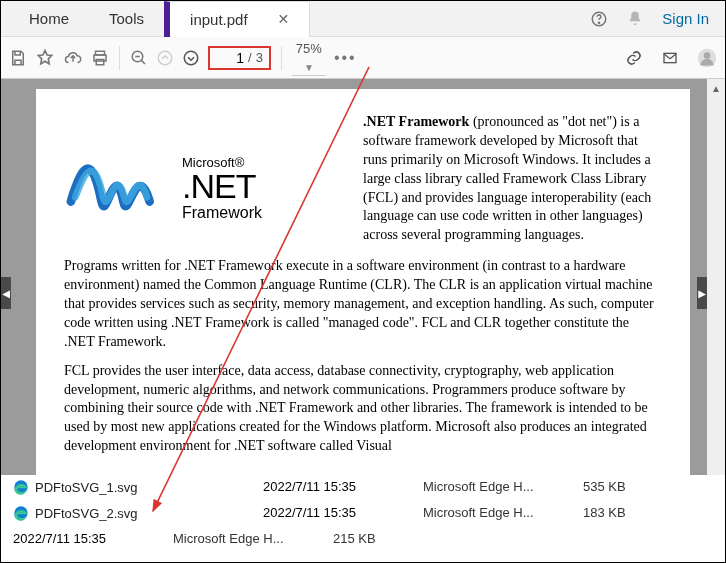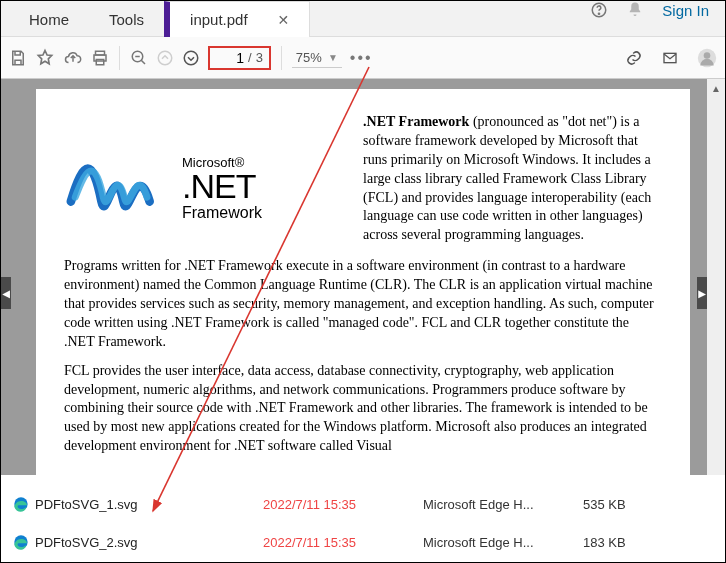--- a/index.html
+++ b/index.html
@@ -1,29 +1,29 @@
 <!DOCTYPE html>
 <html><head>
 <meta charset="utf-8">
 <style>
 * { box-sizing: border-box; margin: 0; padding: 0; }
 body { font-family: "Segoe UI", Arial, sans-serif; font-size: 13px; background: #fff; width: 726px; height: 563px; border: 1px solid #000; overflow: hidden; position: relative; }
 
-.tabbar { display: flex; align-items: flex-start; height: 36px; background: #f2f2f2; border-bottom: 1px solid #ddd; padding: 0 8px; }
+.tabbar { display: flex; align-items: center; height: 36px; background: #f2f2f2; border-bottom: 1px solid #ddd; padding: 0 8px; }
 .tab { padding: 0 20px; height: 36px; display: flex; align-items: center; color: #333; font-size: 15px; cursor: pointer; }
 .tab.active { background: #fff; border-top: 1px solid #ddd; border-left: 6px solid #4c1d95; border-right: 1px solid #ddd; position: relative; }
 .tab .close { margin-left: 30px; color: #666; font-size: 14px; }
 .tabbar-right { margin-left: auto; display: flex; align-items: center; gap: 18px; padding-right: 8px; color: #555; }
 .icon { display: inline-flex; align-items: center; justify-content: center; }
 
 .toolbar { display: flex; align-items: center; height: 42px; background: #fafafa; border-bottom: 1px solid #ccc; padding: 0 8px; gap: 8px; color: #555; }
 .tool-sep { width: 1px; height: 24px; background: #ddd; margin: 0 2px; }
 .page-box { display: inline-flex; align-items: center; border: 2px solid #d9362f; padding: 2px 6px; gap: 4px; }
 .page-input { width: 28px; border: none; background: transparent; text-align: right; font-size: 14px; outline: none; }
-.zoom-select { display: inline-flex; align-items: center; gap: 6px; border-bottom: 1px solid #ccc; padding: 2px 4px; }
+.zoom-select { display: inline-flex; align-items: center; gap: 6px; border-bottom: 1px solid #ccc; padding: 2px 4px; flex-direction: column; }
 .toolbar-right { margin-left: auto; display: flex; align-items: center; gap: 18px; }
 
 .viewer { height: 396px; background: #9b9b9b; position: relative; display: flex; justify-content: center; overflow: hidden; }
 .page { width: 654px; background: #fff; margin-top: 10px; padding: 24px 28px 0 28px; font-family: "Times New Roman", serif; font-size: 14px; line-height: 1.35; color: #000; overflow: hidden; }
 .scrollbar-v { position: absolute; right: 0; top: 0; width: 18px; height: 100%; background: #efefef; }
 .scroll-arrow { height: 18px; display: flex; align-items: center; justify-content: center; color: #666; font-size: 10px; }
 .sidegrip { position: absolute; top: 50%; width: 10px; height: 32px; background: #4a4a4a; color: #fff; display: flex; align-items: center; justify-content: center; font-size: 10px; }
 .sidegrip.left { left: 0; }
 .sidegrip.right { right: 18px; }
 
@@ -33,23 +33,23 @@
 .logo-text { font-family: Arial, sans-serif; line-height: 1.05; margin-top: 8px; }
 .logo-small { font-size: 13px; }
 .logo-big { font-size: 34px; font-weight: 400; letter-spacing: -1px; }
 .logo-fw { font-size: 16px; }
 .intro { flex: 1; }
 .para { margin-bottom: 10px; }
 
 .arrow-overlay { position: absolute; left: 0; top: 0; pointer-events: none; }
 
 .filelist { height: 87px; background: #fff; padding: 4px 12px; font-size: 13px; color: #222; }
-.filerow { display: flex; align-items: center; height: 26px; gap: 10px; margin-top: 12px; }
+.filerow { display: flex; align-items: flex-start; height: 26px; gap: 10px; }
 .filerow .fname { display: flex; align-items: center; gap: 6px; width: 240px; }
-.filerow .fdate { width: 150px; color: #ef4444; }
+.filerow .fdate { width: 150px; color: #000000; }
 .filerow .fapp { width: 150px; color: #333; }
 .filerow .fsize { width: 80px; color: #333; }
 .edge-ico { width: 16px; height: 16px; }
 svg { display: block; }
 </style>
 </head>
 <body>
 
 <div class="tabbar">
   <div class="tab">Home</div>

